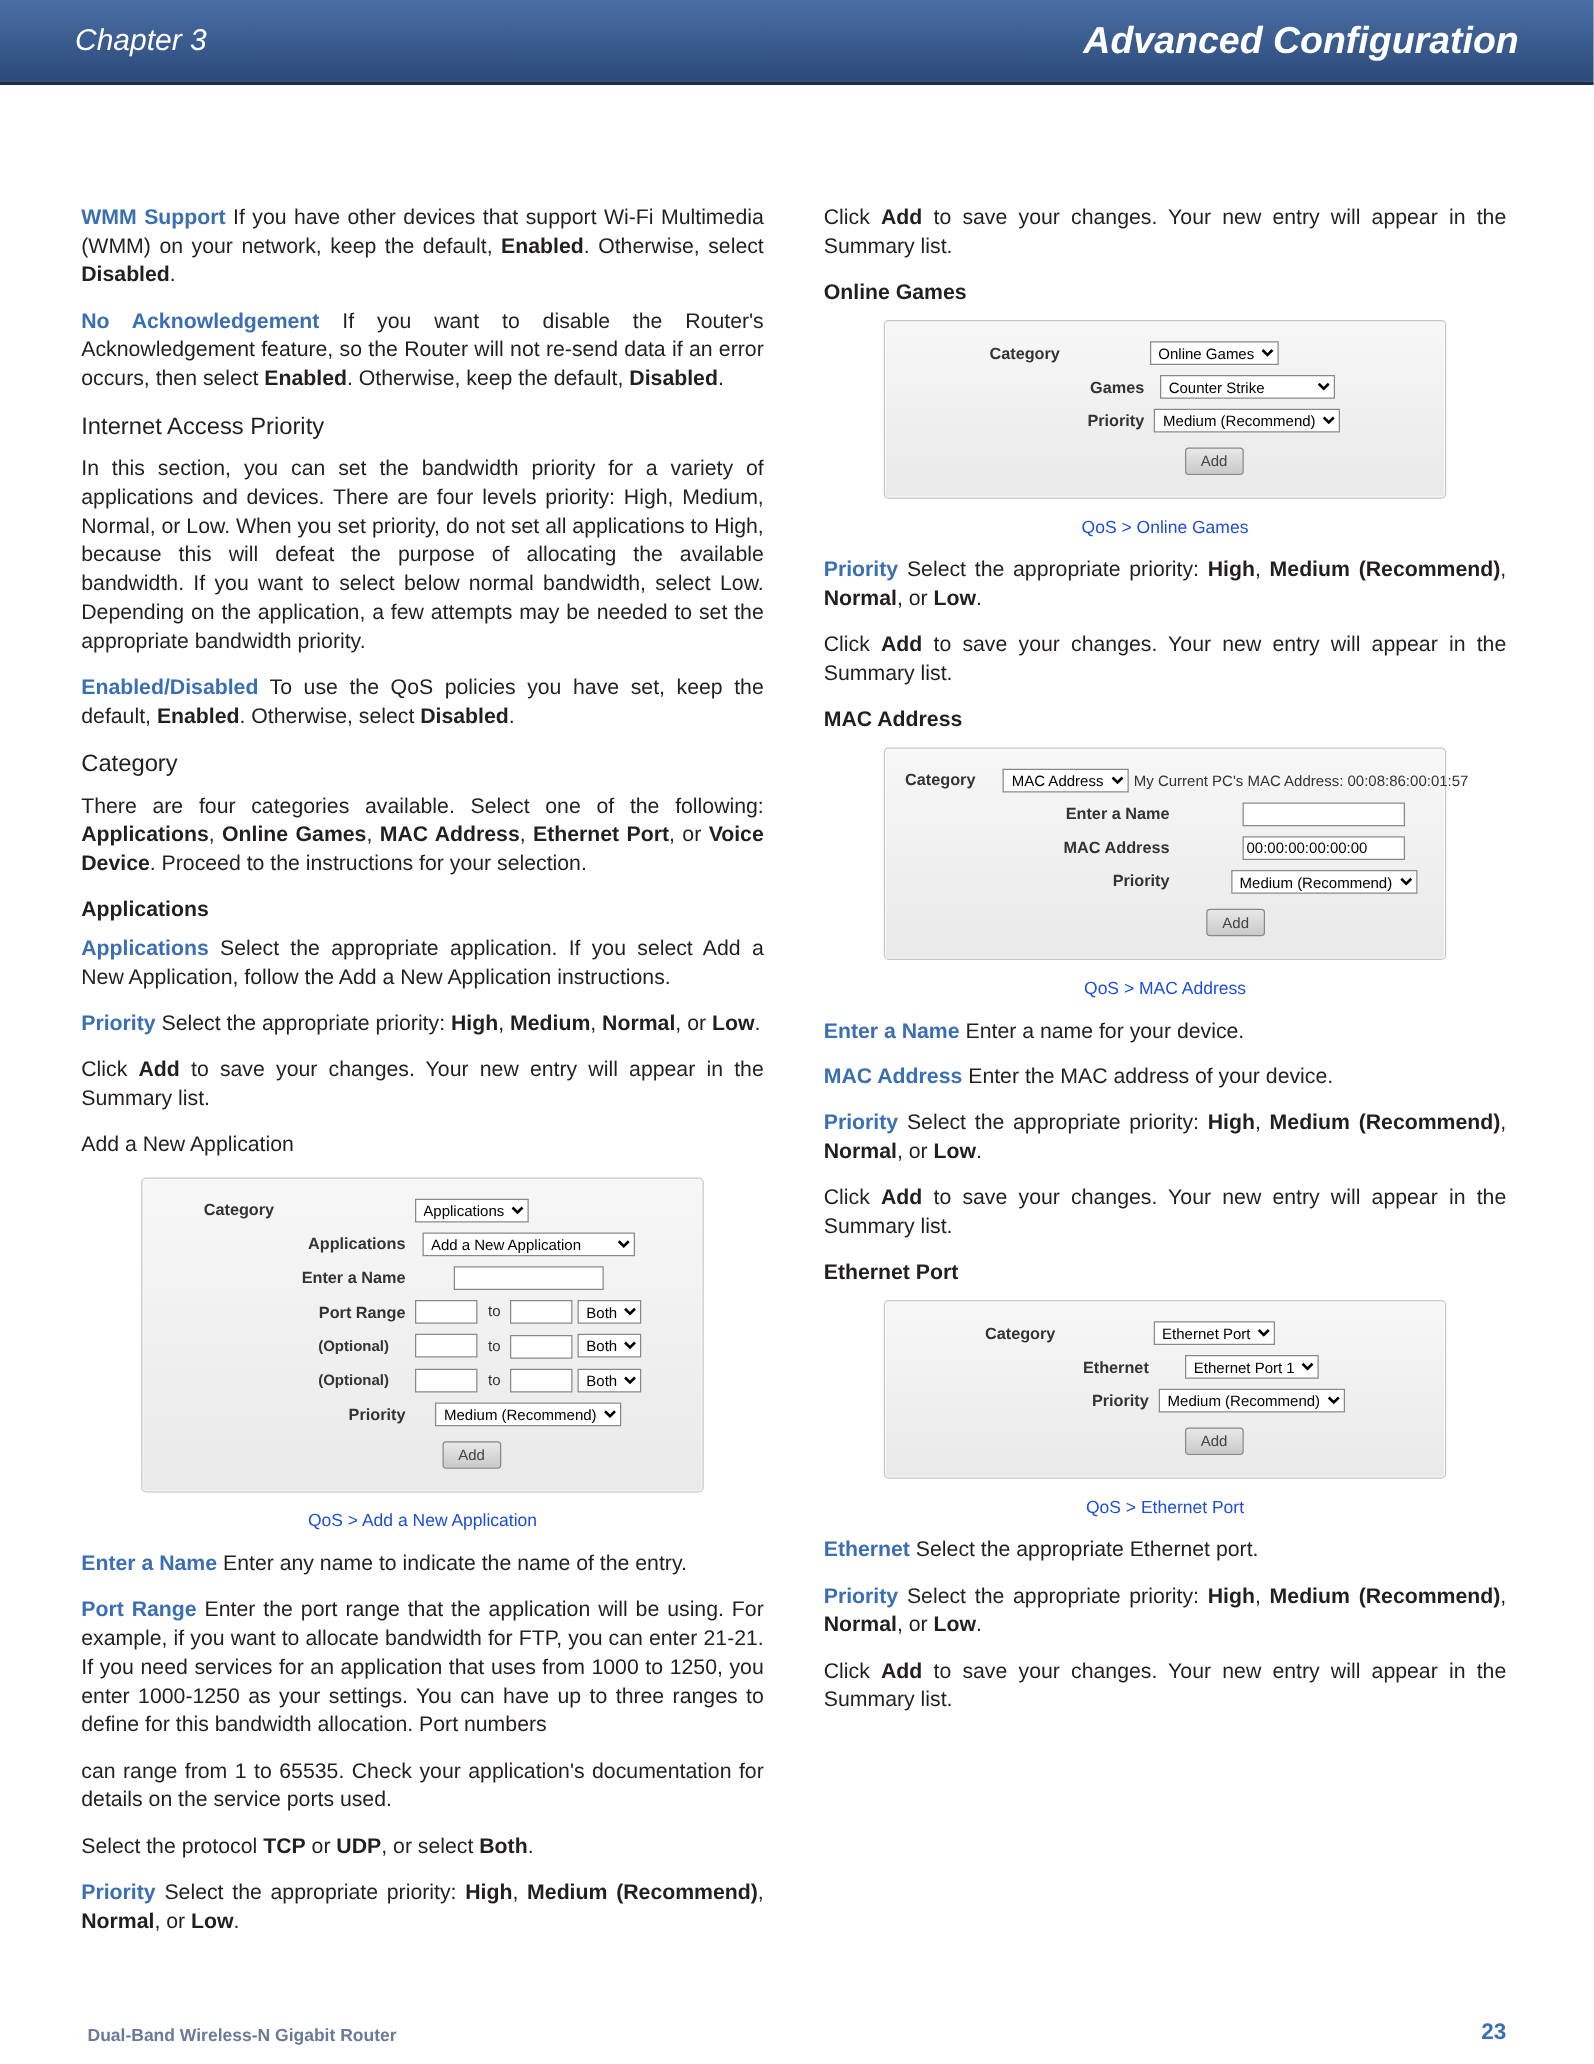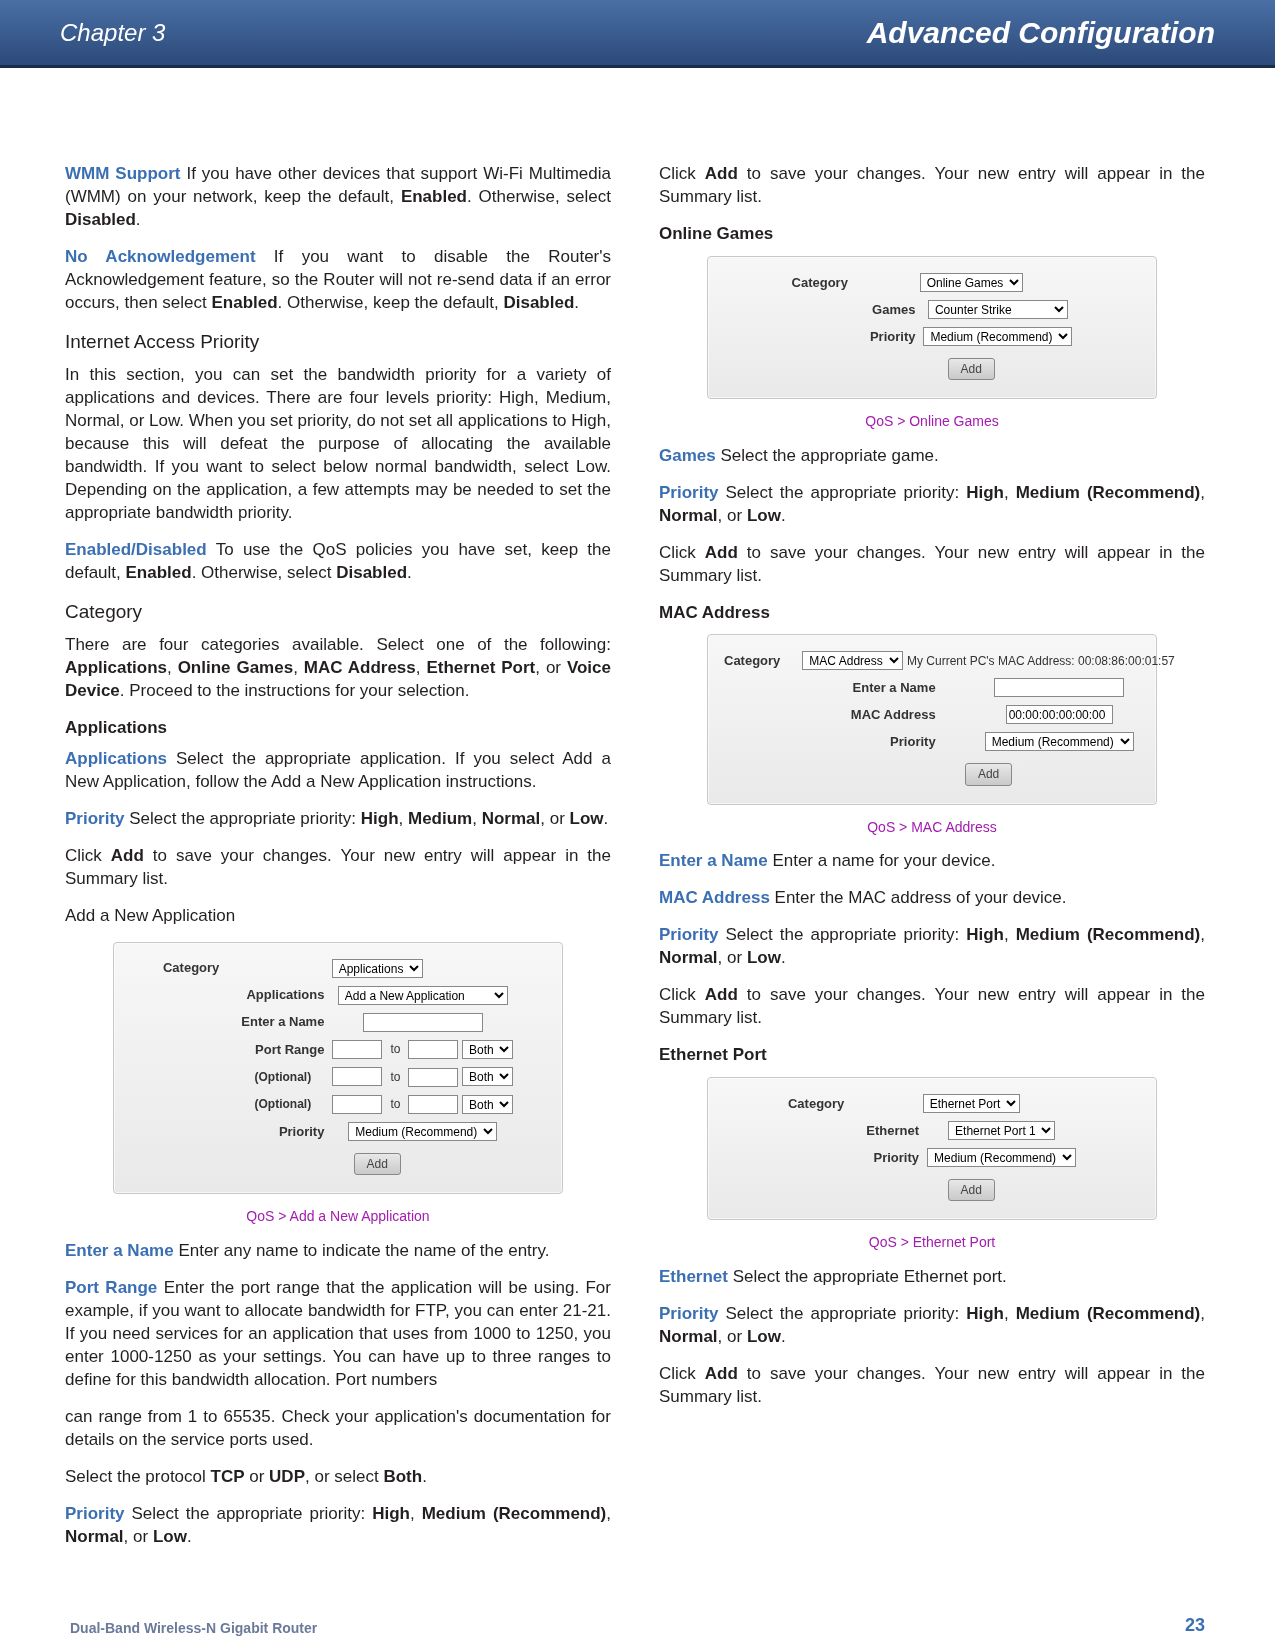--- a/index.html
+++ b/index.html
@@ -85,21 +85,21 @@
     background: linear-gradient(#e8e8e8,#c9c9c9);
     border: 1px solid #888;
     border-radius: 3px;
     font-size: 12px;
     padding: 2px 12px;
     margin-top: 4px;
     color: #444;
   }
   .caption {
     font-size: 14px;
-    color: #a21caf;
+    color: #1d4ed8;
     margin: 6px 0 14px 0;
     text-align: center;
   }
   .footer {
     padding: 0 70px 30px 70px;
     display: flex;
     justify-content: space-between;
     align-items: flex-end;
     font-size: 14px;
     color: #6b7a99;
@@ -251,23 +251,20 @@
         <tr>
               <td></td>
               <td colspan="2" style="text-align:center"><span class="addbtn">Add</span></td>
             </tr>
       </tbody>
         </table>
     </div>
     <div class="caption">QoS &gt; Online Games</div>
   </div>
 
-  <p class="para">
-    <span class="blue-term">Games</span><span>  Select the appropriate game.</span>
-  </p>
 
   <p class="para">
     <span class="blue-term">Priority</span><span>  Select the appropriate priority: </span><b>High</b><span>, </span><b>Medium (Recommend)</b><span>, </span><b>Normal</b><span>, or </span><b>Low</b><span>.</span>
   </p>
 
   <p class="para">
     <span>Click </span><b>Add</b><span> to save your changes. Your new entry will appear in the Summary list.</span>
   </p>
 
   <div class="h3">MAC Address</div>
@@ -281,21 +278,21 @@
           <td colspan="2"><select><option>MAC Address</option></select> <span class="minitxt">My Current PC's MAC Address: 00:08:86:00:01:57</span></td>
         </tr>
         <tr>
           <td></td>
           <td class="lbl">Enter a Name</td>
           <td><input type="text" style="width: 130px;"></td>
         </tr>
         <tr>
           <td></td>
           <td class="lbl">MAC Address</td>
-          <td><input type="text" style="width: 107px;" value="00:00:00:00:00:00"></td>
+          <td><input type="text" style="width: 130px;" value="00:00:00:00:00:00"></td>
         </tr>
         <tr>
           <td></td>
           <td class="lbl">Priority</td>
           <td><select><option>Medium (Recommend)</option></select></td>
         </tr>
         <tr>
               <td></td>
               <td colspan="2" style="text-align:center"><span class="addbtn">Add</span></td>
             </tr>

